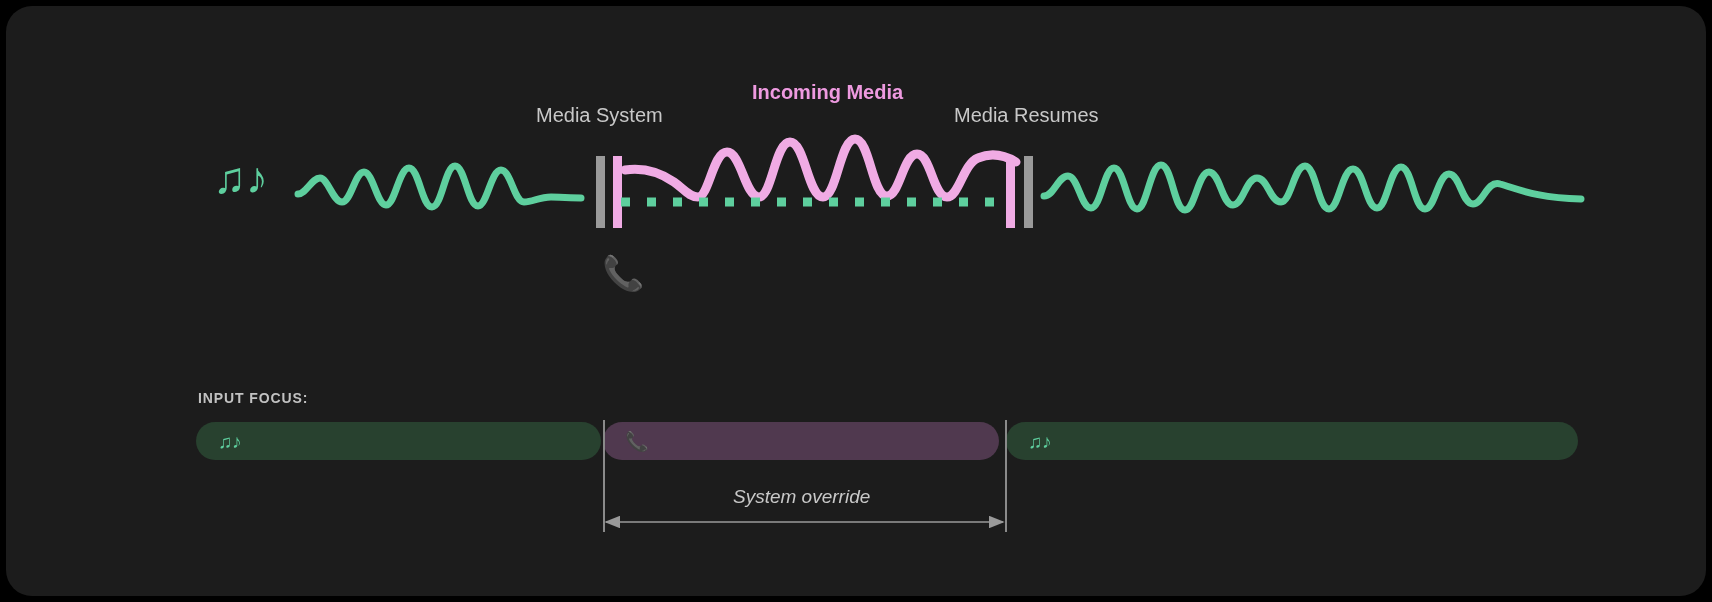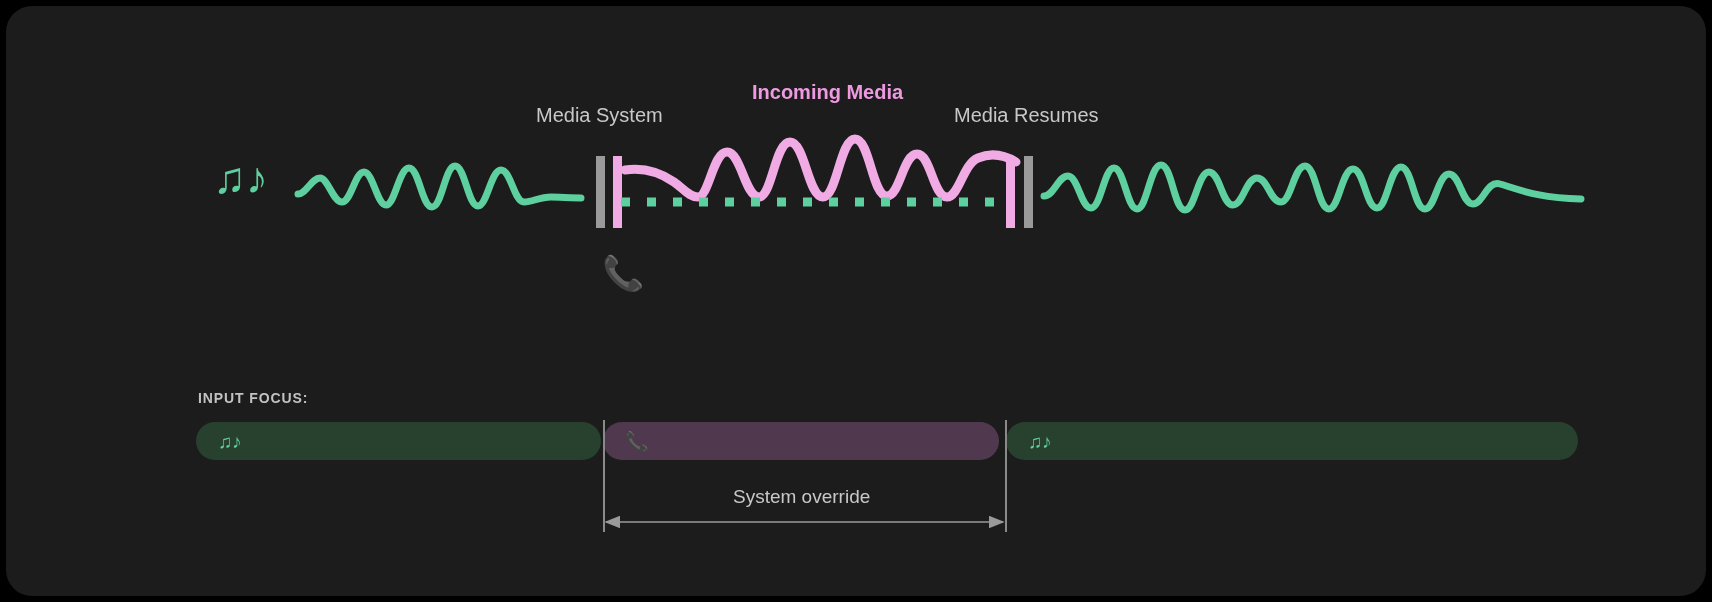--- a/index.html
+++ b/index.html
@@ -26,21 +26,21 @@
   .bar-call{left:597px;top:416px;width:396px;background:#50394f;}
   .bar-media-2{left:1000px;top:416px;width:572px;background:#28412f;}
   .ico-green{color:#5ecf9e;}
   .ico-pink{color:#f0abe4;}
 
   .vline{position:absolute;width:1.5px;background:#8a8a8a;}
   .vline-l{left:597px;top:414px;height:112px;}
   .vline-r{left:999px;top:414px;height:112px;}
 
   .sysover{position:absolute;left:0;top:480px;width:1712px;text-align:center;font-size:19px;color:#c8c8c8;}
-  .sysover span{position:absolute;left:727px;top:0;}
+  .sysover span{position:absolute;left:727px;top:0;font-style:italic;}
 </style>
 </head>
 <body>
 
 <div class="card">
 
   <div class="stage">
 
     <div class="lbl lbl-pause">Media System</div>
     <div class="lbl lbl-call">Incoming Media</div>

